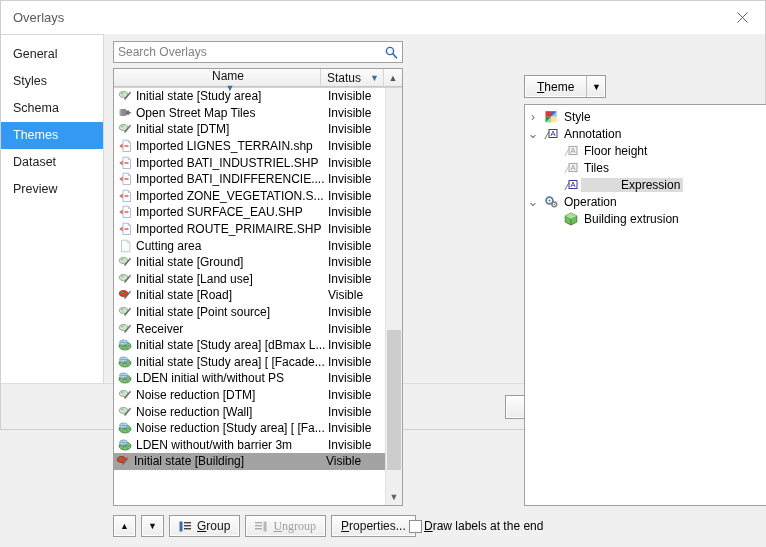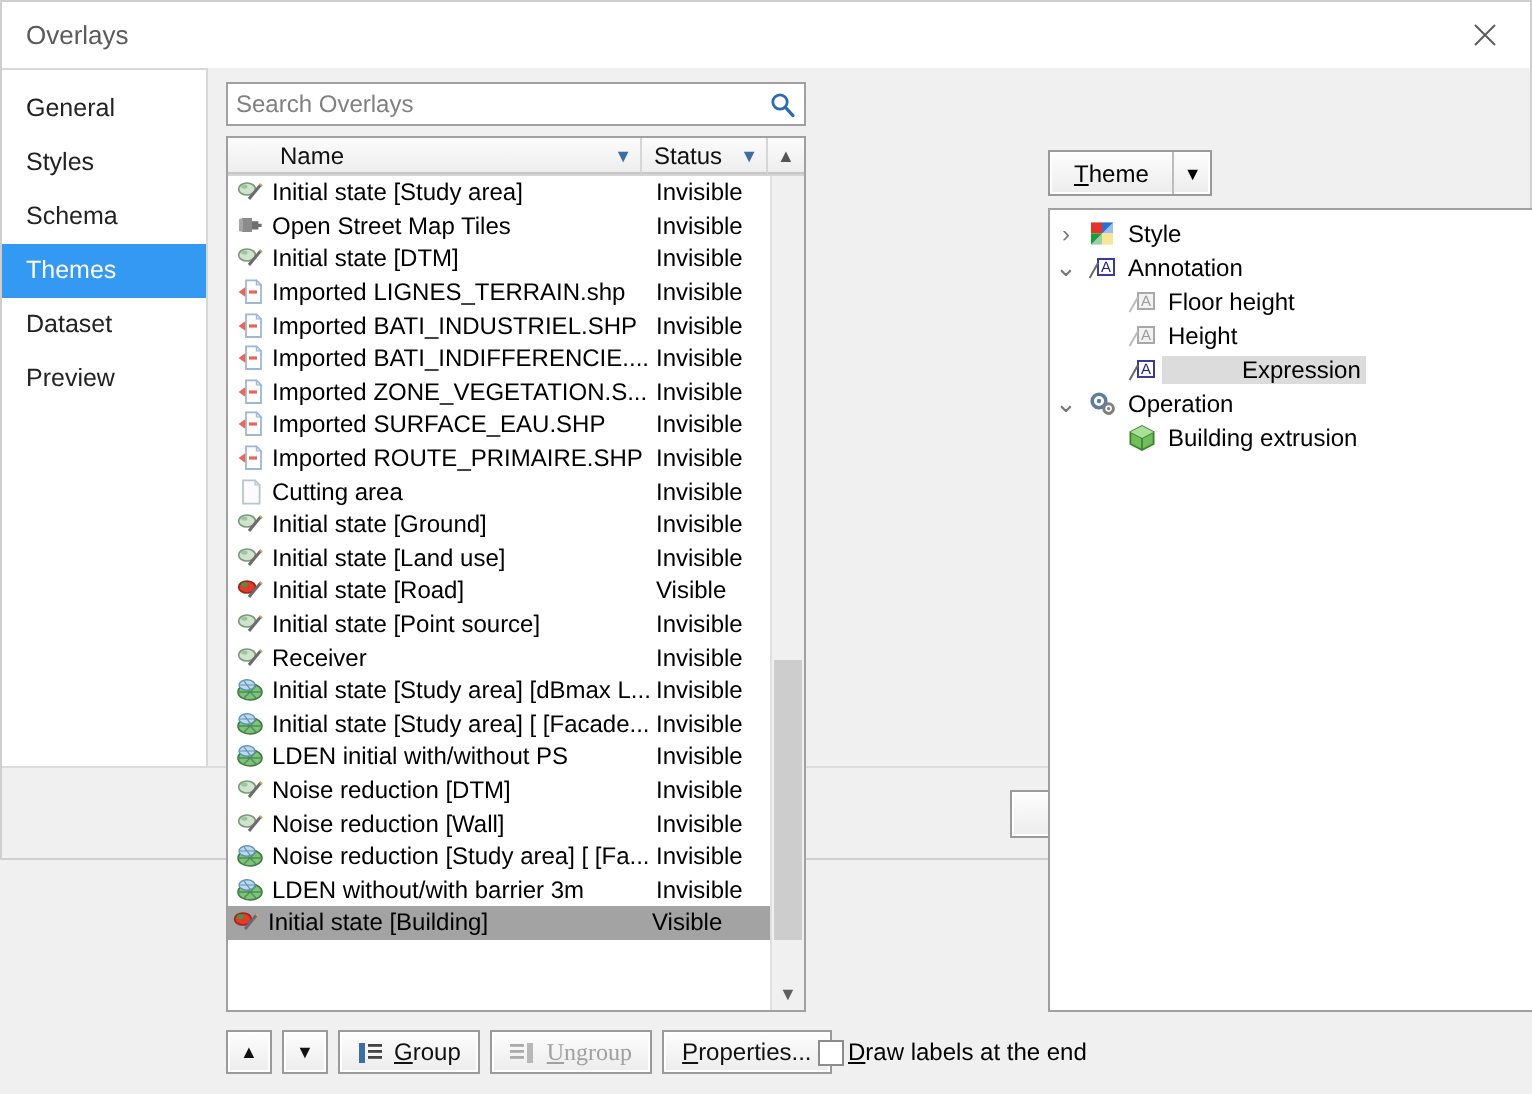--- a/index.html
+++ b/index.html
@@ -136,21 +136,21 @@
     border-right: 1px solid #d6d6d6;
     border-bottom: 1px solid #c6c6c6;
     font-size: 12px;
     display: flex;
     align-items: center;
     justify-content: space-between;
     padding: 0 4px 0 6px;
     cursor: default;
     color: #111;
   }
-  .col-head.name { width: 207px; padding-left: 26px; }
+  .col-head.name { width: 207px; padding-left: 26px; flex-direction: column; }
   .col-head.status { width: 63px; }
   .col-head .sortarrow {
     color: #3b6ea5; font-size: 9px; margin-left: 4px;
   }
   #header-scroll-cap {
     width: 18px;
     background: linear-gradient(#fbfbfb,#eeeeee);
     border-bottom: 1px solid #c6c6c6;
     display: flex; align-items: center; justify-content: center;
     font-size: 9px; color: #555;
@@ -765,21 +765,21 @@
             </div>
             <div class="tnode depth2">
               <span class="expander"></span>
               <span class="ticon">
                 <svg width="15" height="14" viewBox="0 0 15 14">
                   <rect x="5" y="2.5" width="8" height="8" fill="#f2f2f2" stroke="#a8a8a8" stroke-width="1"></rect>
                   <text x="9" y="9" font-size="7.5" font-family="Liberation Sans, sans-serif" text-anchor="middle" fill="#9a9a9a">A</text>
                   <path d="M0.8 12 L5 4.5" stroke="#bcbcbc" stroke-width="1"></path>
                 </svg>
               </span>
-              <span class="tlabel">Height</span>
+              <span class="tlabel">Tiles</span>
             </div>
             <div class="tnode depth2 sel">
               <span class="expander"></span>
               <span class="ticon">
                 <svg width="15" height="14" viewBox="0 0 15 14">
                   <rect x="5" y="2.5" width="8" height="8" fill="#ffffff" stroke="#3a3a9c" stroke-width="1"></rect>
                   <text x="9" y="9" font-size="7.5" font-family="Liberation Sans, sans-serif" text-anchor="middle" fill="#1f1f8c">A</text>
                   <path d="M0.8 12 L5 4.5" stroke="#6a6a6a" stroke-width="1"></path>
                 </svg>
               </span>

